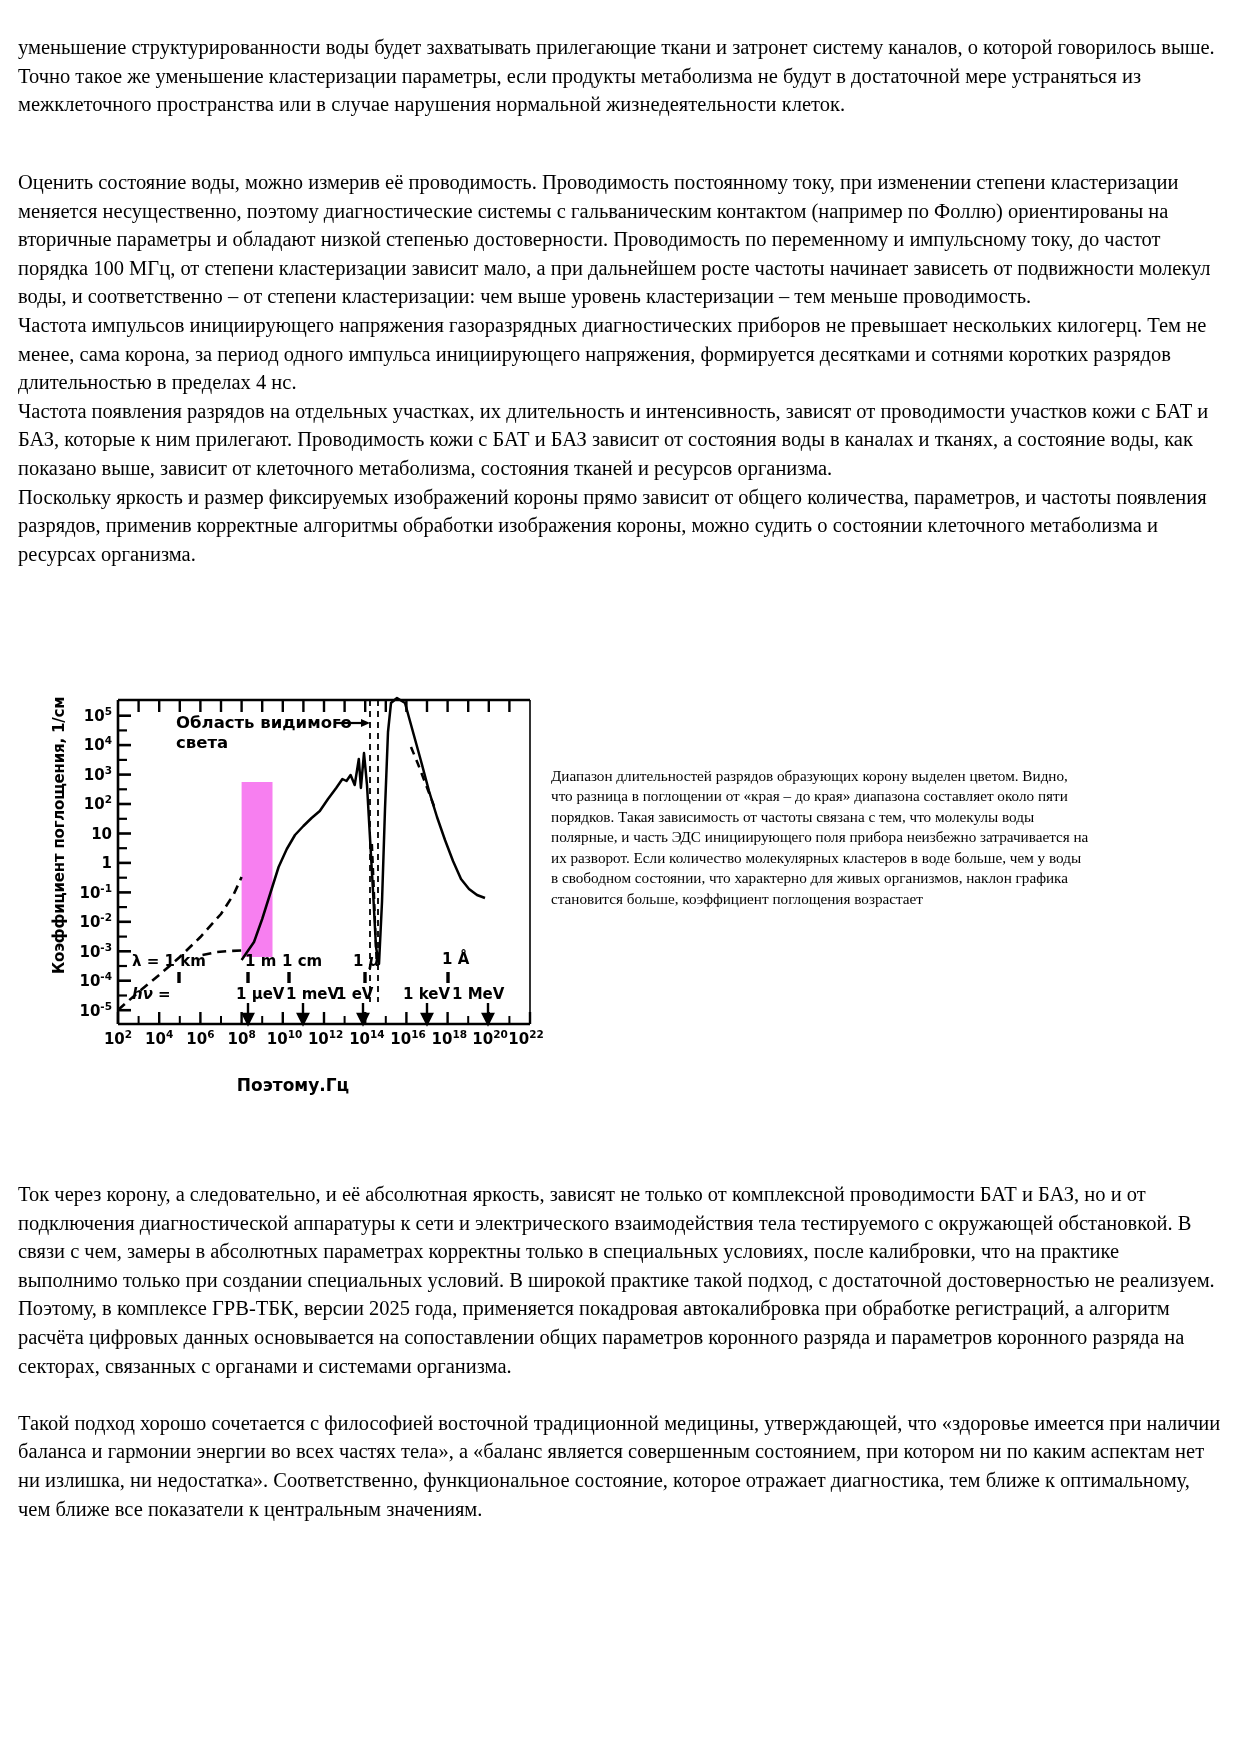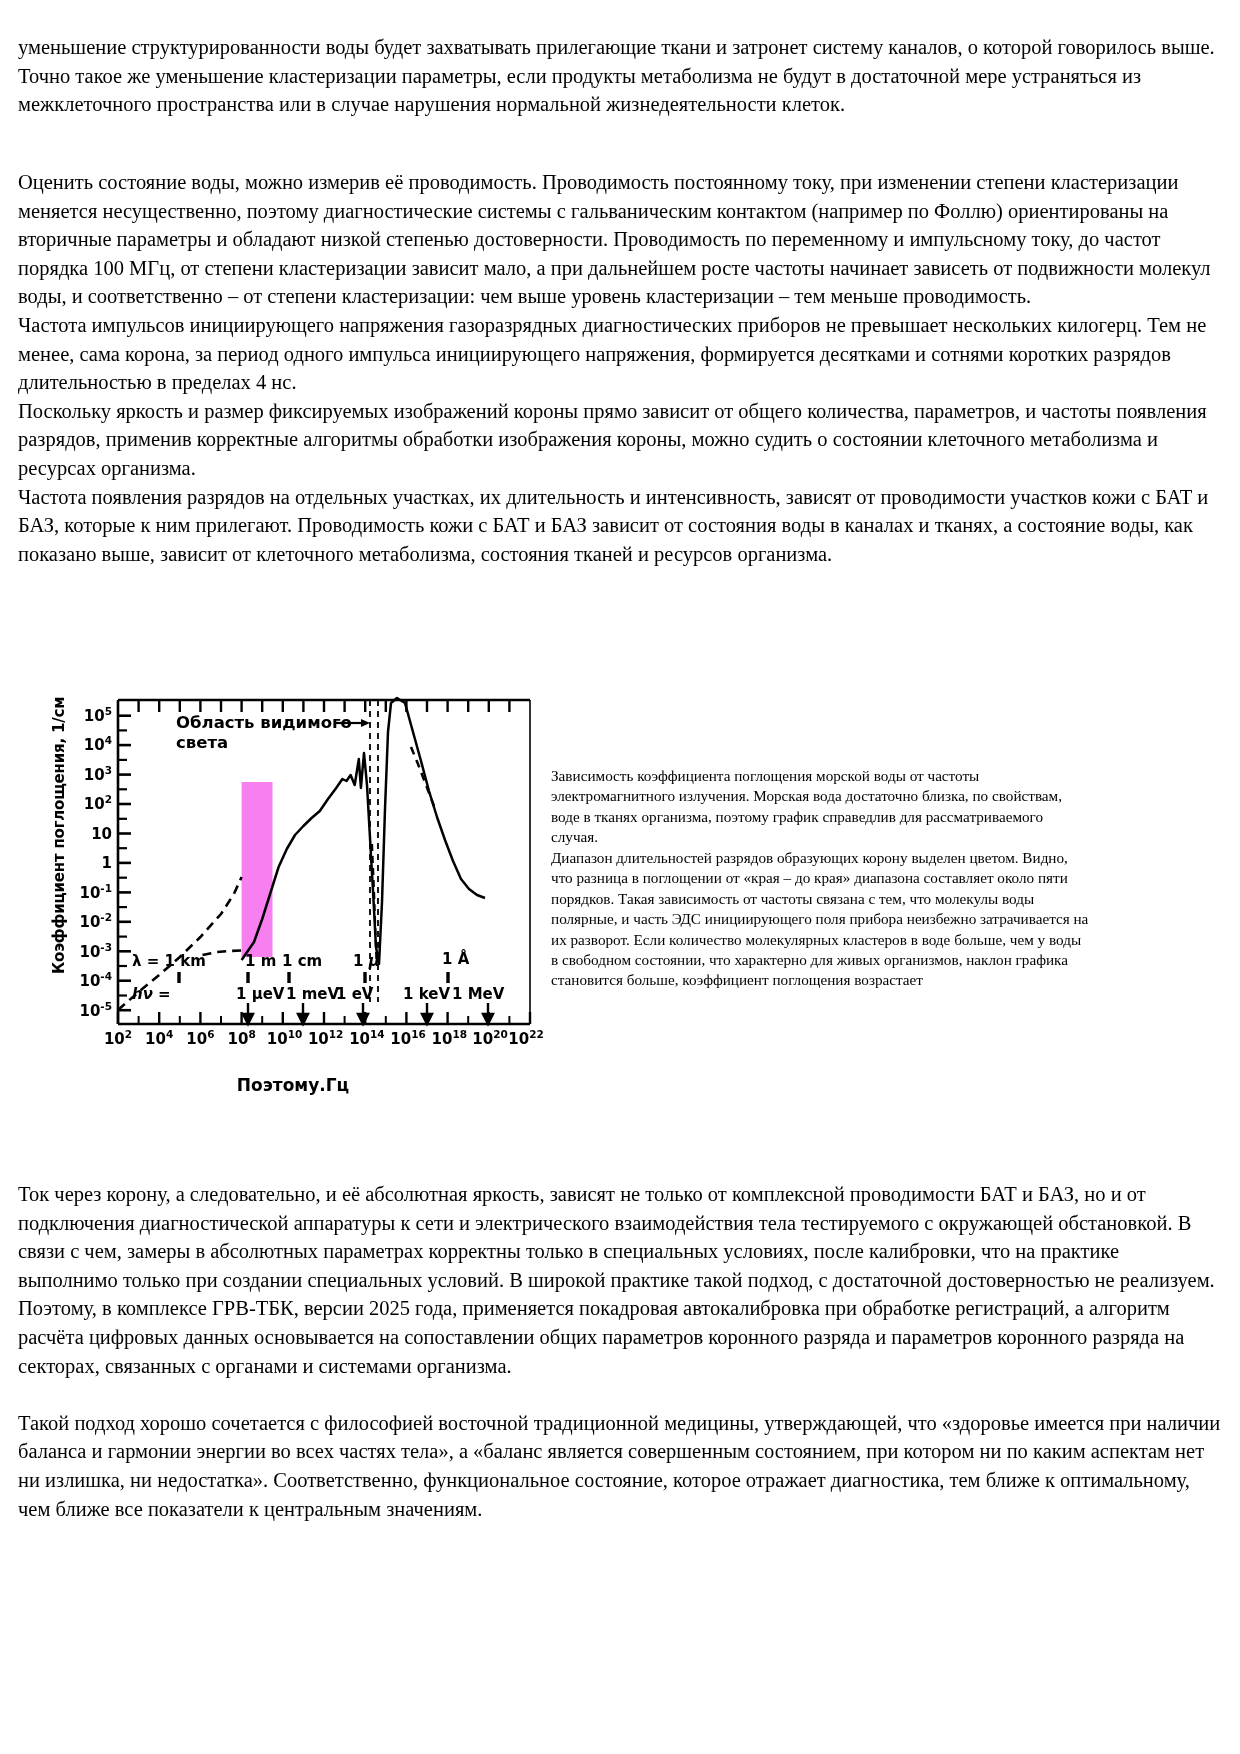--- a/index.html
+++ b/index.html
@@ -71,22 +71,22 @@
 <div class="page">
 
   <div class="textblock" style="left:18px; top:33px; width:1204px;">
     <p>уменьшение структурированности воды будет захватывать прилегающие ткани и затронет систему каналов, о которой говорилось выше.</p>
     <p>Точно такое же уменьшение кластеризации параметры, если продукты метаболизма не будут в достаточной мере устраняться из межклеточного пространства или в случае нарушения нормальной жизнедеятельности клеток.</p>
   </div>
 
   <div class="textblock" style="left:18px; top:168px; width:1204px;">
     <p>Оценить состояние воды, можно измерив её проводимость. Проводимость постоянному току, при изменении степени кластеризации меняется несущественно, поэтому диагностические системы с гальваническим контактом (например по Фоллю) ориентированы на вторичные параметры и обладают низкой степенью достоверности. Проводимость по переменному и импульсному току, до частот порядка 100 МГц, от степени кластеризации зависит мало, а при дальнейшем росте частоты начинает зависеть от подвижности молекул воды, и соответственно – от степени кластеризации: чем выше уровень кластеризации – тем меньше проводимость.</p>
     <p>Частота импульсов инициирующего напряжения газоразрядных диагностических приборов не превышает нескольких килогерц. Тем не менее, сама корона, за период одного импульса инициирующего напряжения, формируется десятками и сотнями коротких разрядов длительностью в пределах 4 нс.</p>
+    <p>Частота появления разрядов на отдельных участках, их длительность и интенсивность, зависят от проводимости участков кожи с БАТ и БАЗ, которые к ним прилегают. Проводимость кожи с БАТ и БАЗ зависит от состояния воды в каналах и тканях, а состояние воды, как показано выше, зависит от клеточного метаболизма, состояния тканей и ресурсов организма.</p>
     <p>Поскольку яркость и размер фиксируемых изображений короны прямо зависит от общего количества, параметров, и частоты появления разрядов, применив корректные алгоритмы обработки изображения короны, можно судить о состоянии клеточного метаболизма и ресурсах организма.</p>
-    <p>Частота появления разрядов на отдельных участках, их длительность и интенсивность, зависят от проводимости участков кожи с БАТ и БАЗ, которые к ним прилегают. Проводимость кожи с БАТ и БАЗ зависит от состояния воды в каналах и тканях, а состояние воды, как показано выше, зависит от клеточного метаболизма, состояния тканей и ресурсов организма.</p>
   </div>
 
   <div class="figure-wrap">
 
     <div class="fig-ylabel">Коэффициент поглощения, 1/см</div>
 
     <svg class="fig-svg" width="540" height="400" viewBox="0 0 540 400">
 
       <g>
 
@@ -286,21 +286,20 @@
             <polygon points="470,352 465,342 475,342"></polygon>
         </g>
       </g>
 
     </svg>
 
     <div class="fig-xlabel">Поэтому.Гц</div>
   </div>
 
   <div class="caption">
-    <p>Зависимость коэффициента поглощения морской воды от частоты электромагнитного излучения. Морская вода достаточно близка, по свойствам, воде в тканях организма, поэтому график справедлив для рассматриваемого случая.</p>
     <p>Диапазон длительностей разрядов образующих корону выделен цветом. Видно, что разница в поглощении от «края – до края» диапазона составляет около пяти порядков. Такая зависимость от частоты связана с тем, что молекулы воды полярные, и часть ЭДС инициирующего поля прибора неизбежно затрачивается на их разворот. Если количество молекулярных  кластеров в воде больше, чем у воды в свободном состоянии, что характерно для живых организмов, наклон графика становится больше, коэффициент поглощения возрастает</p>
   </div>
 
   <div class="textblock" style="left:18px; top:1180px; width:1204px;">
     <p>Ток через корону, а следовательно, и её абсолютная яркость, зависят не только от комплексной проводимости БАТ и БАЗ, но и от подключения диагностической аппаратуры к сети и электрического взаимодействия тела тестируемого с окружающей обстановкой. В связи с чем, замеры в абсолютных параметрах корректны только в специальных условиях, после калибровки, что на практике выполнимо только при создании специальных условий. В широкой практике такой подход, с достаточной достоверностью не реализуем.  Поэтому, в комплексе ГРВ-ТБК, версии 2025 года, применяется покадровая автокалибровка при обработке регистраций, а алгоритм расчёта цифровых данных основывается на сопоставлении общих параметров коронного разряда и параметров коронного разряда на секторах, связанных с органами и системами организма.</p>
     <p>&nbsp;</p>
     <p>Такой подход хорошо сочетается с философией восточной традиционной  медицины, утверждающей, что «здоровье имеется при наличии баланса и гармонии энергии во всех частях тела», а «баланс является совершенным состоянием, при котором ни по каким аспектам нет ни излишка, ни недостатка». Соответственно, функциональное состояние, которое отражает диагностика, тем ближе к оптимальному, чем ближе все показатели к центральным значениям.</p>
   </div>
 
 </div>

